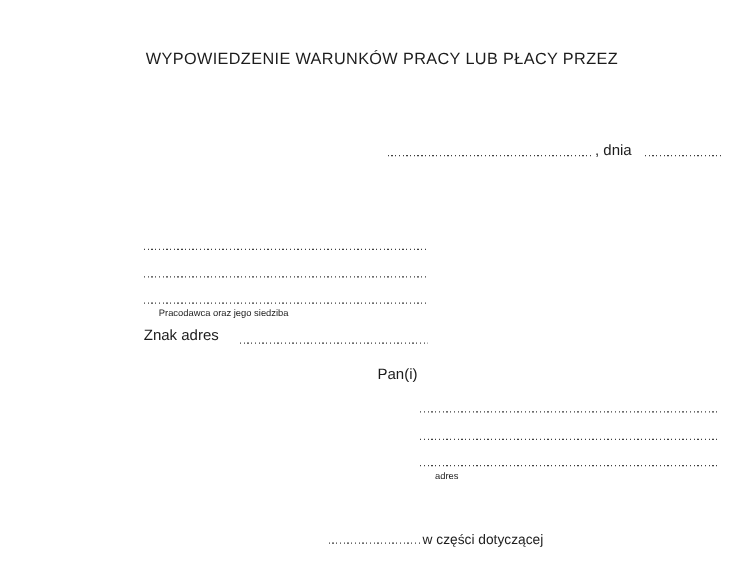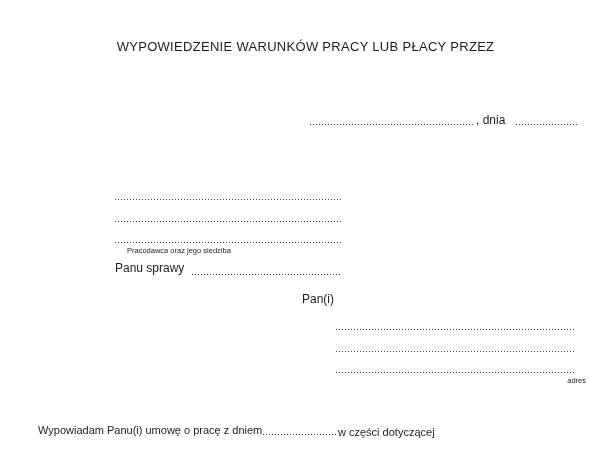--- a/index.html
+++ b/index.html
@@ -57,47 +57,46 @@
     line-height: 12px;
     white-space: nowrap;
     overflow: hidden;
     background-image: repeating-linear-gradient(90deg,
       var(--line, #3f3f3f) 0, var(--line, #3f3f3f) 1px,
       transparent 1px, transparent 3px);
     background-repeat: no-repeat;
     background-size: 100% 1px;
     background-position: left bottom;
   }
-  .caption-center { text-align: right; }
+  .caption-center { text-align: left; }
 </style>
 </head>
 <body>
 
 <div class="page">
 
   <div class="title">
     <div>WYPOWIEDZENIE WARUNKÓW PRACY LUB PŁACY PRZEZ</div>
   </div>
 
   <span class="fill" style="left:310px; top:112px; width:163px;"></span>
   <span class="txt" style="left:476px; top:114px;">, dnia</span>
   <span class="fill" style="left:516px; top:112px; width:61px;"></span>
 
   <span class="fill" style="left:115px; top:187px; width:227px;"></span>
   <span class="fill" style="left:115px; top:209px; width:227px;"></span>
   <span class="fill" style="left:115px; top:230px; width:227px;"></span>
   <span class="caption" style="left:115px; top:246px;">Pracodawca oraz jego siedziba</span>
 
-  <span class="txt" style="left:115px; top:262px;">Panu sprawy</span>
+  <span class="txt" style="left:115px; top:262px;">Znak adres</span>
   <span class="fill" style="left:192px; top:262px; width:150px;"></span>
 
   <span class="txt" style="left:278px; top:293px;margin-left:24px;">Pan(i)</span>
 
   <span class="fill" style="left:336px; top:317px; width:238px;"></span>
   <span class="fill" style="left:336px; top:339px; width:238px;"></span>
   <span class="fill" style="left:336px; top:360px; width:238px;"></span>
   <span class="caption caption-center" style="left:336px; top:376px; width:238px;">adres</span>
 
-  <span class="body-txt" style="left:38px; top:424px;">Wypowiadam Panu(i) umowę o pracę z dniem</span>
   <span class="fill" style="left:263px; top:422px; width:74px;"></span>
   <span class="body-txt" style="left:338px; top:426px;">w części dotyczącej</span>
 
 </div>
 
 </body></html>

